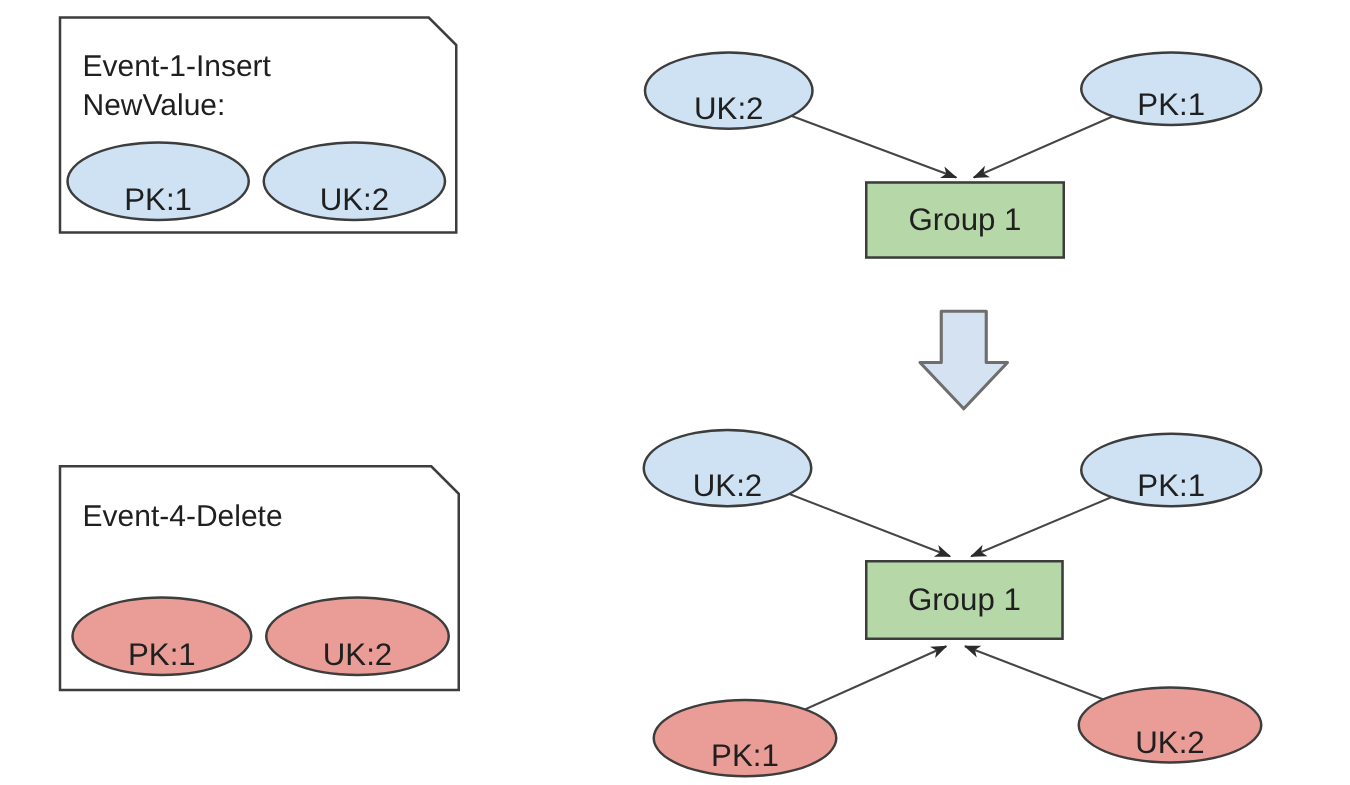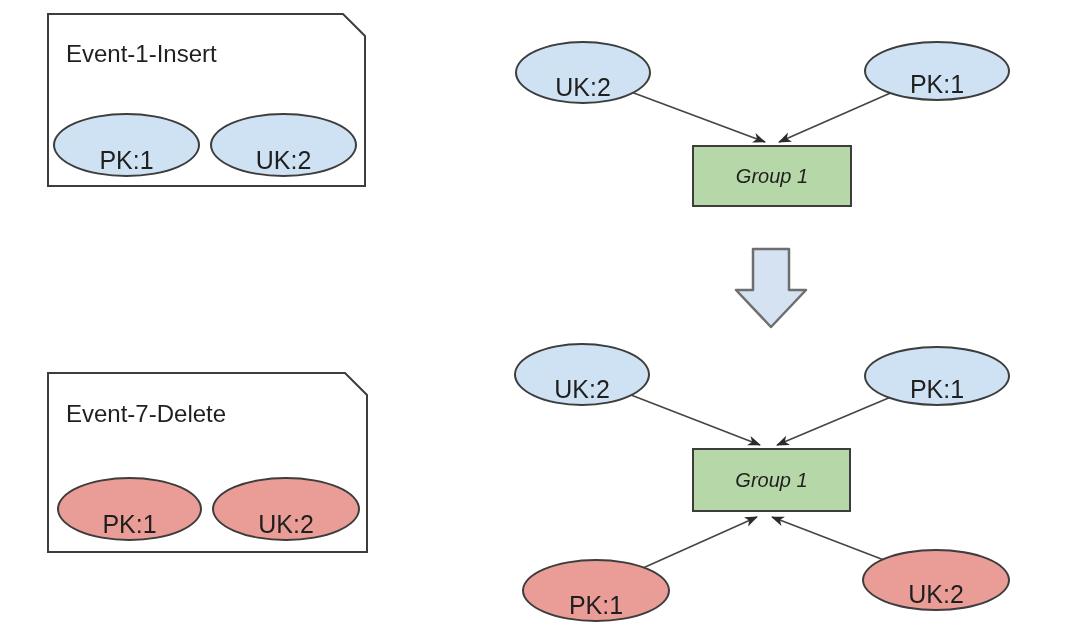--- a/index.html
+++ b/index.html
@@ -69,22 +69,21 @@
   .ellipse-node.blue { background: var(--node-blue); }
   .ellipse-node.red  { background: var(--node-red); }
   .group-rect {
     display: flex;
     align-items: center;
     justify-content: center;
     border: 2px solid var(--shape-border);
     box-sizing: border-box;
     background: var(--group-green);
     color: var(--text);
-    font-size: 20px;
-    font-style: italic;
+    font-size: 25px;
   }
 </style>
 </head>
 <body>
 
 <div class="canvas">
 
   <svg class="layer" width="1080" height="628" viewBox="0 0 1080 628" xmlns="http://www.w3.org/2000/svg">
     <defs>
       <marker id="arrowhead" markerUnits="userSpaceOnUse" markerWidth="14" markerHeight="12" viewBox="0 0 14 12" refX="12" refY="6" orient="auto">
@@ -101,30 +100,31 @@
     <line class="connector-line" x1="582" y1="376" x2="760" y2="445" marker-end="url(#arrowhead)"></line>
     <line class="connector-line" x1="936" y1="378" x2="777" y2="445" marker-end="url(#arrowhead)"></line>
     <line class="connector-line" x1="596" y1="589" x2="757" y2="517" marker-end="url(#arrowhead)"></line>
     <line class="connector-line" x1="936" y1="580" x2="772" y2="517" marker-end="url(#arrowhead)"></line>
 
     <polygon class="big-arrow" points="753,249 789,249 789,290 806,290 771,327 736,290 753,290"></polygon>
   </svg>
 
   <div class="abs note-text" style="left:66px; top:38px;">
     <span style="display:block;">Event-1-Insert</span>
+    <span style="display:block;">NewValue:</span>
   </div>
   <div class="abs ellipse-node blue" style="left:53px; top:113px; width:147px; height:64px;">
     <span>PK:1</span>
   </div>
   <div class="abs ellipse-node blue" style="left:210px; top:113px; width:147px; height:64px;">
     <span>UK:2</span>
   </div>
 
   <div class="abs note-text" style="left:66px; top:398px;">
-    <span style="display:block;">Event-7-Delete</span>
+    <span style="display:block;">Event-4-Delete</span>
   </div>
   <div class="abs ellipse-node red" style="left:57px; top:477px; width:145px; height:64px;">
     <span>PK:1</span>
   </div>
   <div class="abs ellipse-node red" style="left:212px; top:477px; width:148px; height:64px;">
     <span>UK:2</span>
   </div>
 
   <div class="abs ellipse-node blue" style="left:515px; top:41px; width:136px; height:63px;">
     <span>UK:2</span>

